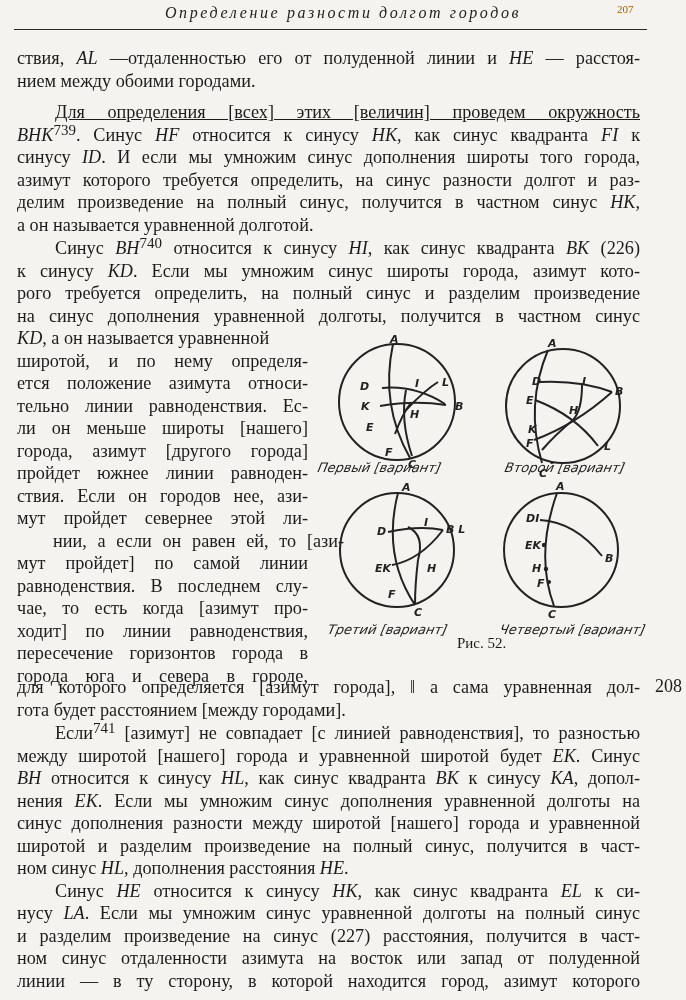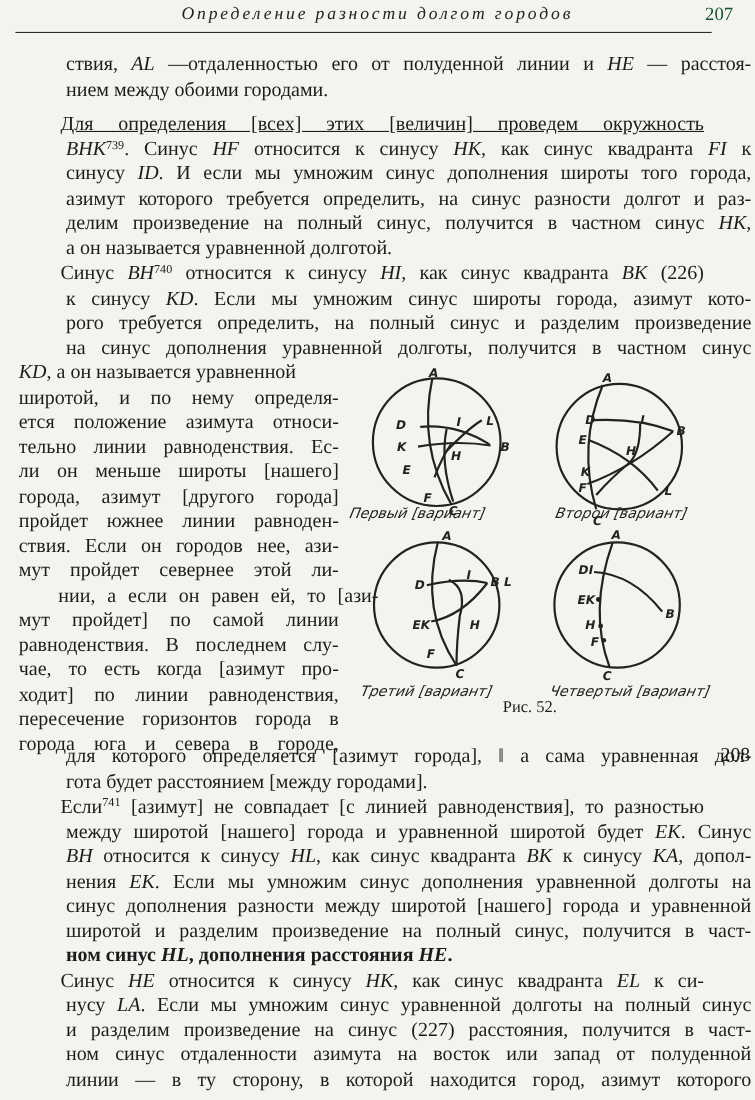--- a/index.html
+++ b/index.html
@@ -7,32 +7,32 @@
     width:686px; height:1000px; overflow:hidden; position:relative;
     background:#f4f3ef;
     font-family:"Liberation Serif", "DejaVu Serif", serif;
     color:#1c1c1c;
   }
   .hdr-title {
     position:absolute; top:4px; left:0; width:686px; text-align:center;
     font-style:italic; font-size:16px; letter-spacing:2.6px; color:#222;
     box-sizing:border-box;
   }
-  .hdr-page { position:absolute; top:3px; left:617px; font-size:17px; color:#14532d;margin-left:24px; }
+  .hdr-page { position:absolute; top:3px; left:617px; font-size:11px; color:#a16207; }
   .hdr-rule { position:absolute; top:29px; left:14px; width:633px; height:0; border-top:1.6px solid #2a2a2a; }
   .line {
     position:absolute; left:17px; font-size:18.2px; line-height:22px; white-space:nowrap;
     text-align:justify; text-align-last:justify;
   }
-  .full { width:623px;margin-left:43px; }
+  .full { width:623px; }
   .ind { left:55px; width:585px; }
   .narrow { width:291px; }
   .last { text-align-last:left; }
   .it { font-style:italic; }
-  sup { font-size:11px; vertical-align:6px; line-height:0; }
+  sup { font-size:15px; vertical-align:6px; line-height:0; }
   .margin-num { position:absolute; left:655px; font-size:18px; }
   .fig { position:absolute; left:320px; top:330px; width:340px; height:330px; }
   .cap { position:absolute; font-style:italic; font-size:13px; font-family:"DejaVu Sans", sans-serif; transform:skewX(-12deg); color:#222; }
   .figcap { position:absolute; left:457px; top:635px; font-size:15px; }
   .lbl { font-family:"DejaVu Sans", sans-serif; font-style:italic; font-size:11px; font-weight:bold; fill:#222; }
 </style>
 </head>
 <body>
 
 <div>
@@ -71,21 +71,21 @@
     <div class="line narrow" style="top: 642px;">пересечение горизонтов города в</div>
     <div class="line narrow" style="top: 665px;">города юга и севера в городе,</div>
     <div class="line full" style="top: 676px;">для которого определяется [азимут города], ‖ а сама уравненная дол-</div>
     <div class="line full last" style="top: 699px;">гота будет расстоянием [между городами].</div>
     <div class="line ind" style="top: 722px;">Если<sup>741</sup> [азимут] не совпадает [с линией равноденствия], то разностью</div>
     <div class="line full" style="top: 745px;">между широтой [нашего] города и уравненной широтой будет <span class="it">EK</span>. Синус</div>
     <div class="line full" style="top: 767px;"><span class="it">BH</span> относится к синусу <span class="it">HL</span>, как синус квадранта <span class="it">BK</span> к синусу <span class="it">KA</span>, допол-</div>
     <div class="line full" style="top: 790px;">нения <span class="it">EK</span>. Если мы умножим синус дополнения уравненной долготы на</div>
     <div class="line full" style="top: 812px;">синус дополнения разности между широтой [нашего] города и уравненной</div>
     <div class="line full" style="top: 835px;">широтой и разделим произведение на полный синус, получится в част-</div>
-    <div class="line full last" style="top: 857px; font-weight: bold;">ном синус <span class="it">HL</span>, дополнения расстояния <span class="it">HE</span>.</div>
+    <div class="line full last" style="top: 857px;">ном синус <span class="it">HL</span>, дополнения расстояния <span class="it">HE</span>.</div>
     <div class="line ind" style="top: 880px;">Синус <span class="it">HE</span> относится к синусу <span class="it">HK</span>, как синус квадранта <span class="it">EL</span> к си-</div>
     <div class="line full" style="top: 902px;">нусу <span class="it">LA</span>. Если мы умножим синус уравненной долготы на полный синус</div>
     <div class="line full" style="top: 925px;">и разделим произведение на синус (227) расстояния, получится в част-</div>
     <div class="line full" style="top: 947px;">ном синус отдаленности азимута на восток или запад от полуденной</div>
     <div class="line full" style="top: 970px;">линии — в ту сторону, в которой находится город, азимут которого</div>
   </div>
 
 <div class="margin-num" style="top:676px;">208</div>
 
 <div class="fig">

